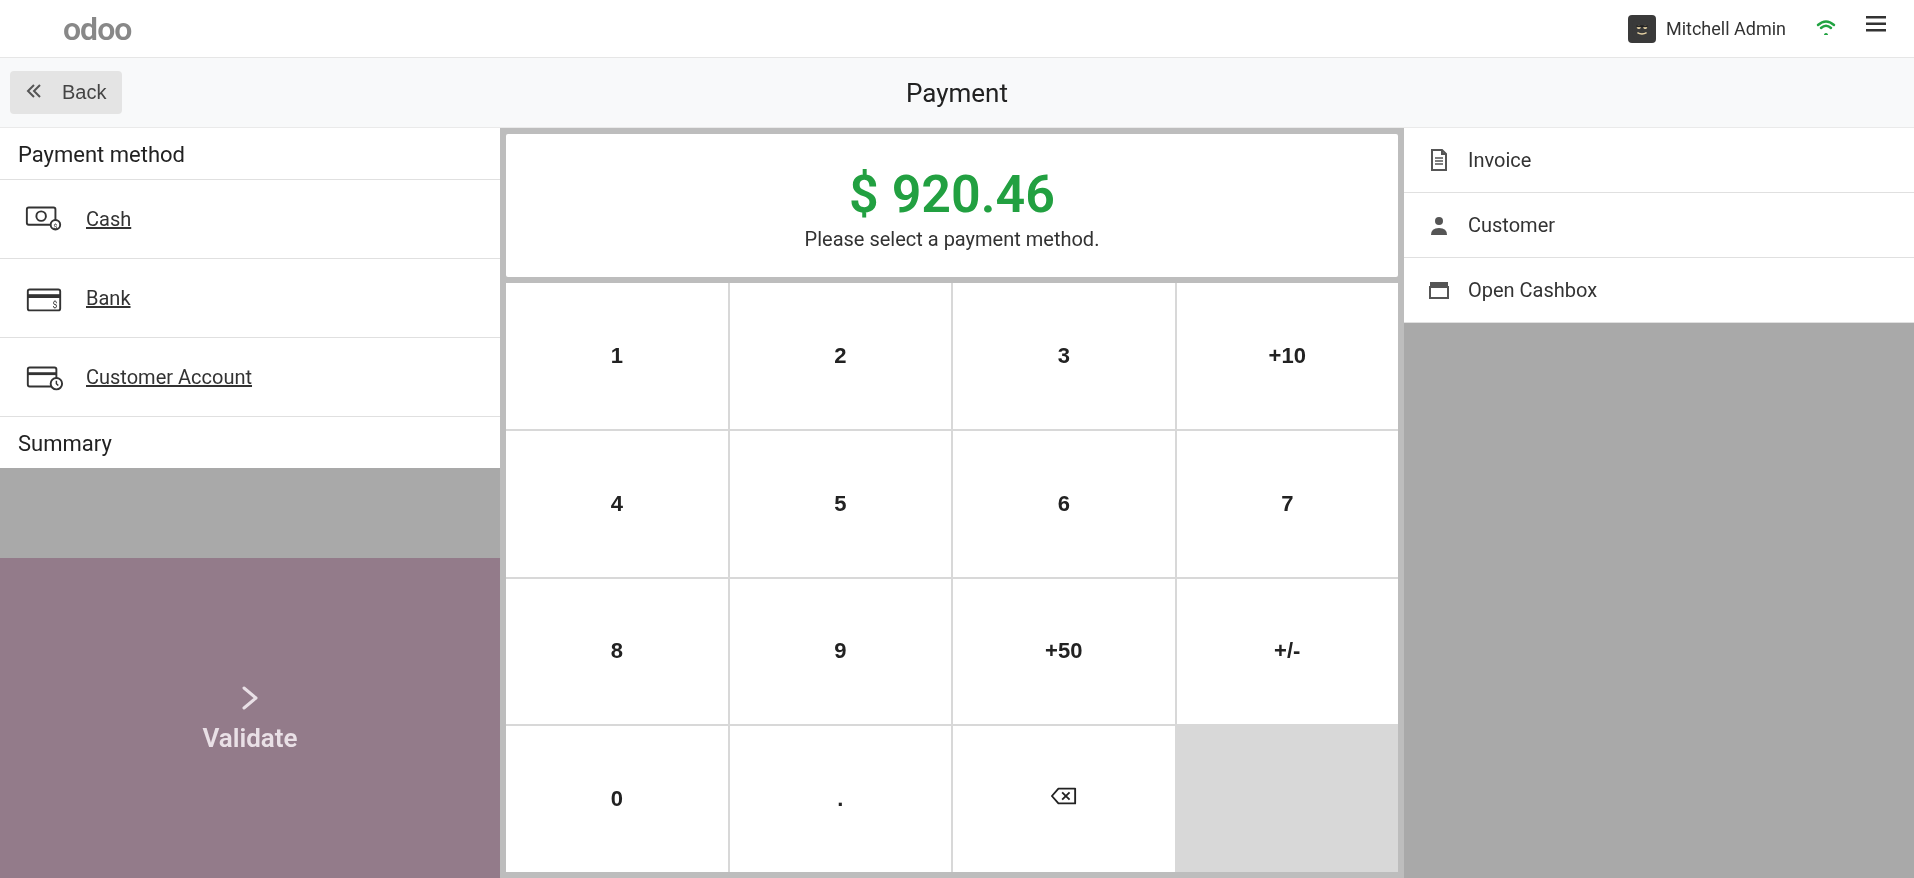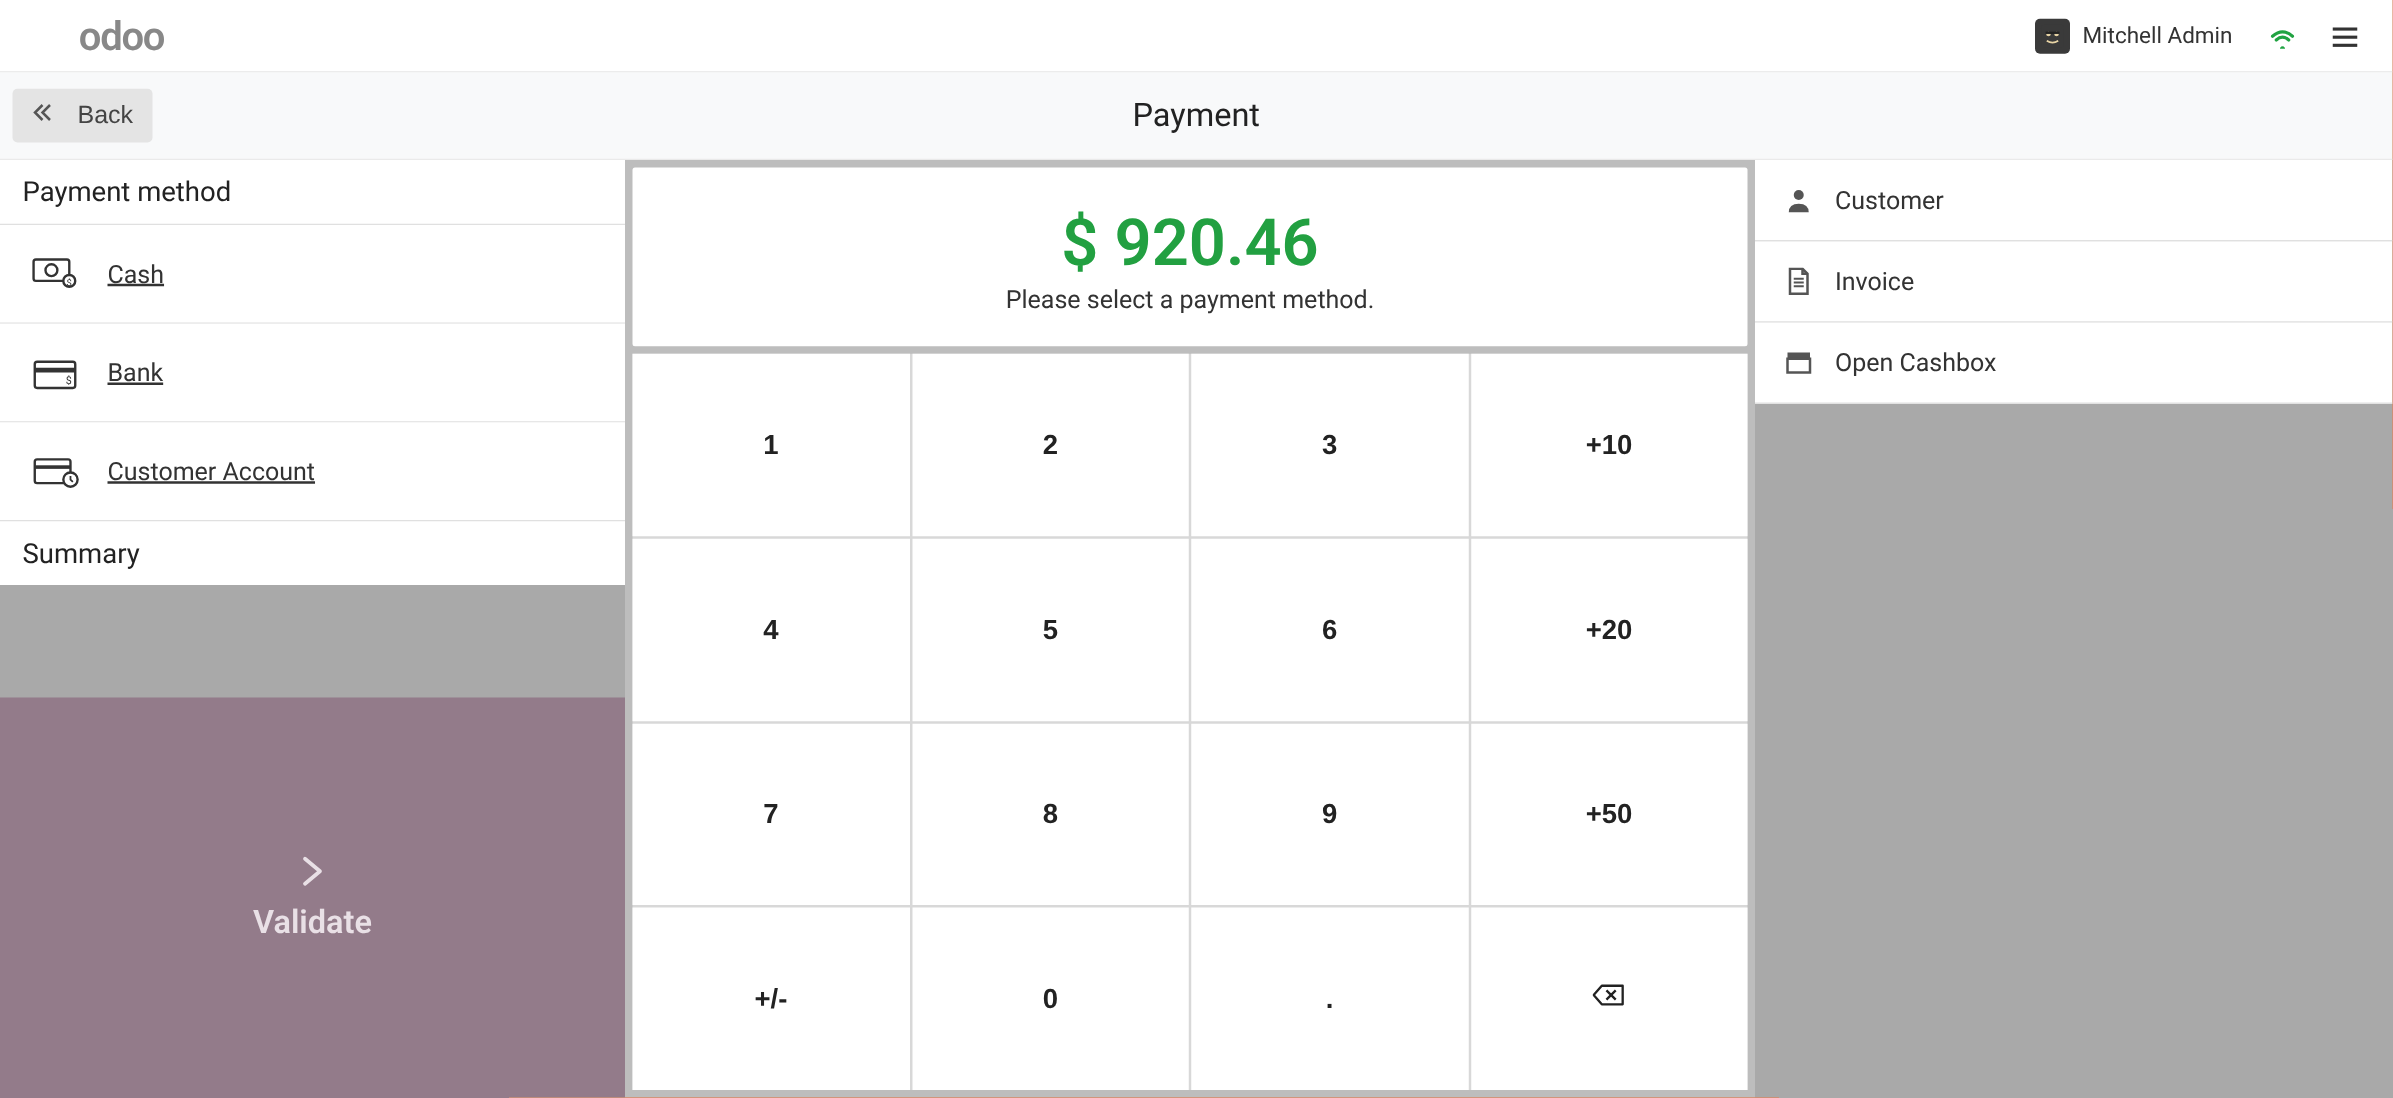--- a/index.html
+++ b/index.html
@@ -23,21 +23,21 @@
   }
   .logo {
     font-size: 32px;
     font-weight: 600;
     color: #888888;
     letter-spacing: -1px;
     margin-left: 35px;
   }
   .top-right {
     display: flex;
-    align-items: flex-end;
+    align-items: flex-start;
     gap: 28px;
   }
   .user-box {
     display: flex;
     align-items: center;
     gap: 10px;
   }
   .avatar {
     width: 28px;
     height: 28px;
@@ -338,21 +338,20 @@
     </div>
     <div class="numpad">
       <button class="numpad-key">1</button>
       <button class="numpad-key">2</button>
       <button class="numpad-key">3</button>
       <button class="numpad-key">+10</button>
 
       <button class="numpad-key">4</button>
       <button class="numpad-key">5</button>
       <button class="numpad-key">6</button>
-      <button class="numpad-key">+20</button>
 
       <button class="numpad-key">7</button>
       <button class="numpad-key">8</button>
       <button class="numpad-key">9</button>
       <button class="numpad-key">+50</button>
 
       <button class="numpad-key">+/-</button>
       <button class="numpad-key">0</button>
       <button class="numpad-key">.</button>
       <button class="numpad-key">
@@ -362,41 +361,41 @@
               <path d="M12 6 L20 14 M20 6 L12 14" stroke="#222" stroke-width="2"></path>
             </svg>
         </span>
       </button>
     </div>
   </div>
 
   <div class="right-panel">
     <div class="action-item">
       <span class="action-icon">
-        <svg width="20" height="20" viewBox="0 0 20 20">
-            <circle cx="10" cy="6" r="4" fill="#555"></circle>
-            <path d="M2 20 Q2 13 10 13 Q18 13 18 20 Z" fill="#555"></path>
-          </svg>
-      </span>
-      <span class="action-label">Customer</span>
-    </div>
-    <div class="action-item">
-      <span class="action-icon">
         <svg width="20" height="22" viewBox="0 0 20 22">
             <path d="M3 1 L13 1 L17 5 L17 21 L3 21 Z" stroke="#555" stroke-width="2" fill="none"></path>
             <path d="M13 1 L13 5 L17 5" stroke="#555" stroke-width="2" fill="none"></path>
             <line x1="6" y1="9" x2="14" y2="9" stroke="#555" stroke-width="1.5"></line>
             <line x1="6" y1="12" x2="14" y2="12" stroke="#555" stroke-width="1.5"></line>
             <line x1="6" y1="15" x2="14" y2="15" stroke="#555" stroke-width="1.5"></line>
           </svg>
       </span>
       <span class="action-label">Invoice</span>
     </div>
     <div class="action-item">
       <span class="action-icon">
+        <svg width="20" height="20" viewBox="0 0 20 20">
+            <circle cx="10" cy="6" r="4" fill="#555"></circle>
+            <path d="M2 20 Q2 13 10 13 Q18 13 18 20 Z" fill="#555"></path>
+          </svg>
+      </span>
+      <span class="action-label">Customer</span>
+    </div>
+    <div class="action-item">
+      <span class="action-icon">
         <svg width="22" height="20" viewBox="0 0 22 20">
             <rect x="2" y="2" width="18" height="5" fill="#555"></rect>
             <rect x="2" y="7" width="18" height="11" stroke="#555" stroke-width="2" fill="none"></rect>
           </svg>
       </span>
       <span class="action-label">Open Cashbox</span>
     </div>
   </div>
 
 </div>

